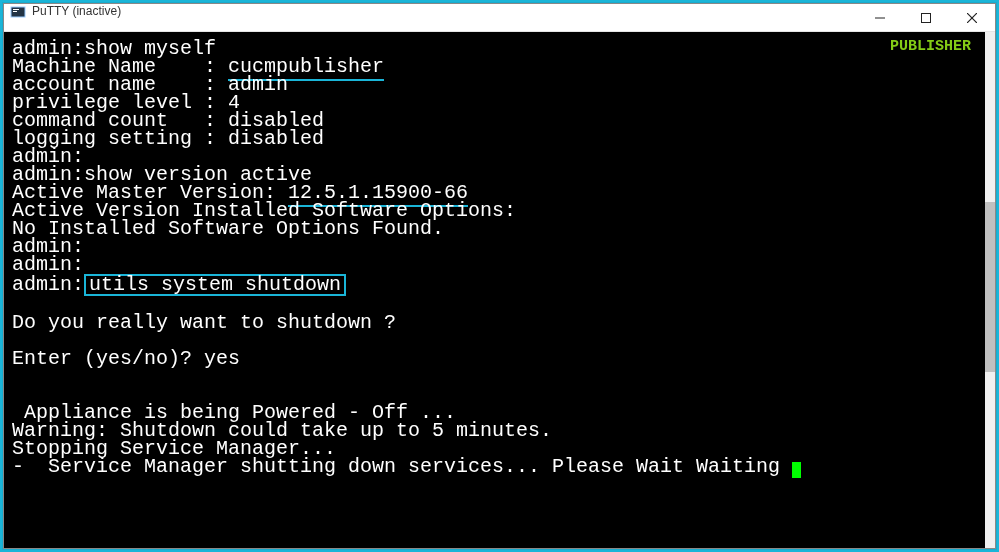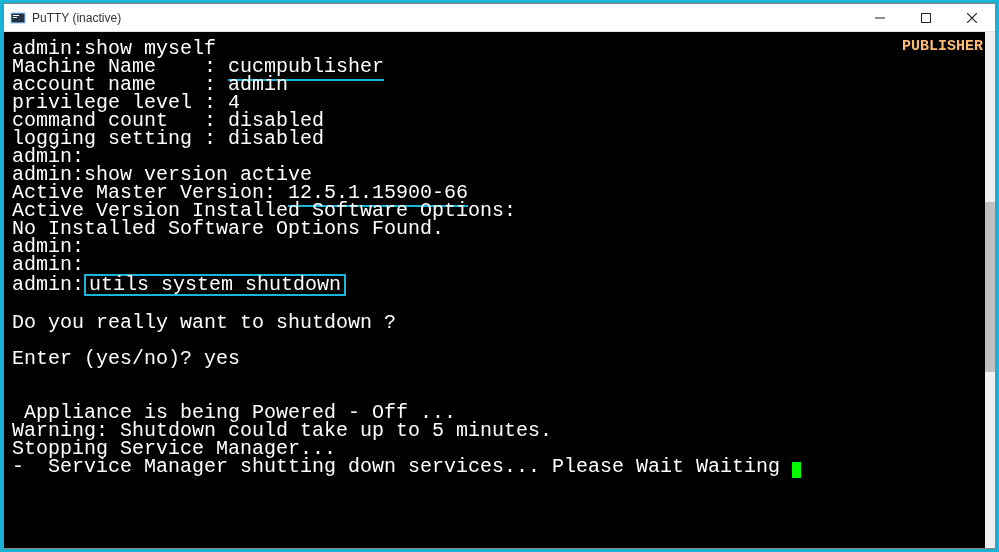--- a/index.html
+++ b/index.html
@@ -19,21 +19,21 @@
       background: #ffffff;
       border: 1px solid #888;
       display: flex;
       flex-direction: column;
       box-shadow: 0 0 0 1px rgba(0,0,0,0.05);
     }
     .titlebar {
       height: 28px;
       background: #ffffff;
       display: flex;
-      align-items: center;
+      align-items: flex-start;
       padding-left: 6px;
       border-bottom: 1px solid #e5e5e5;
       font-size: 12px;
       color: #333;
     }
     .titlebar .icon {
       width: 16px;
       height: 16px;
       margin-right: 6px;
       display: inline-flex;
@@ -62,23 +62,23 @@
       left: 0; top: 0; right: 10px; bottom: 0;
       padding: 8px 8px 8px 8px;
       font-family: "Consolas", "Courier New", monospace;
       font-size: 20px;
       line-height: 18px;
       color: #ffffff;
       white-space: pre;
     }
     .label-pub {
       position: absolute;
-      right: 12px;
+      right: 24px;
       top: 6px;
-      color: #fdba74;
+      color: #84cc16;
       font-weight: bold;
       font-family: "Consolas", "Courier New", monospace;
       font-size: 15px;
     }
     .uline { border-bottom: 2px solid #1ab5d8; padding-bottom: 1px; }
     .boxed {
       border: 2px solid #1ab5d8;
       padding: 0 3px;
       display: inline-block;
     }

